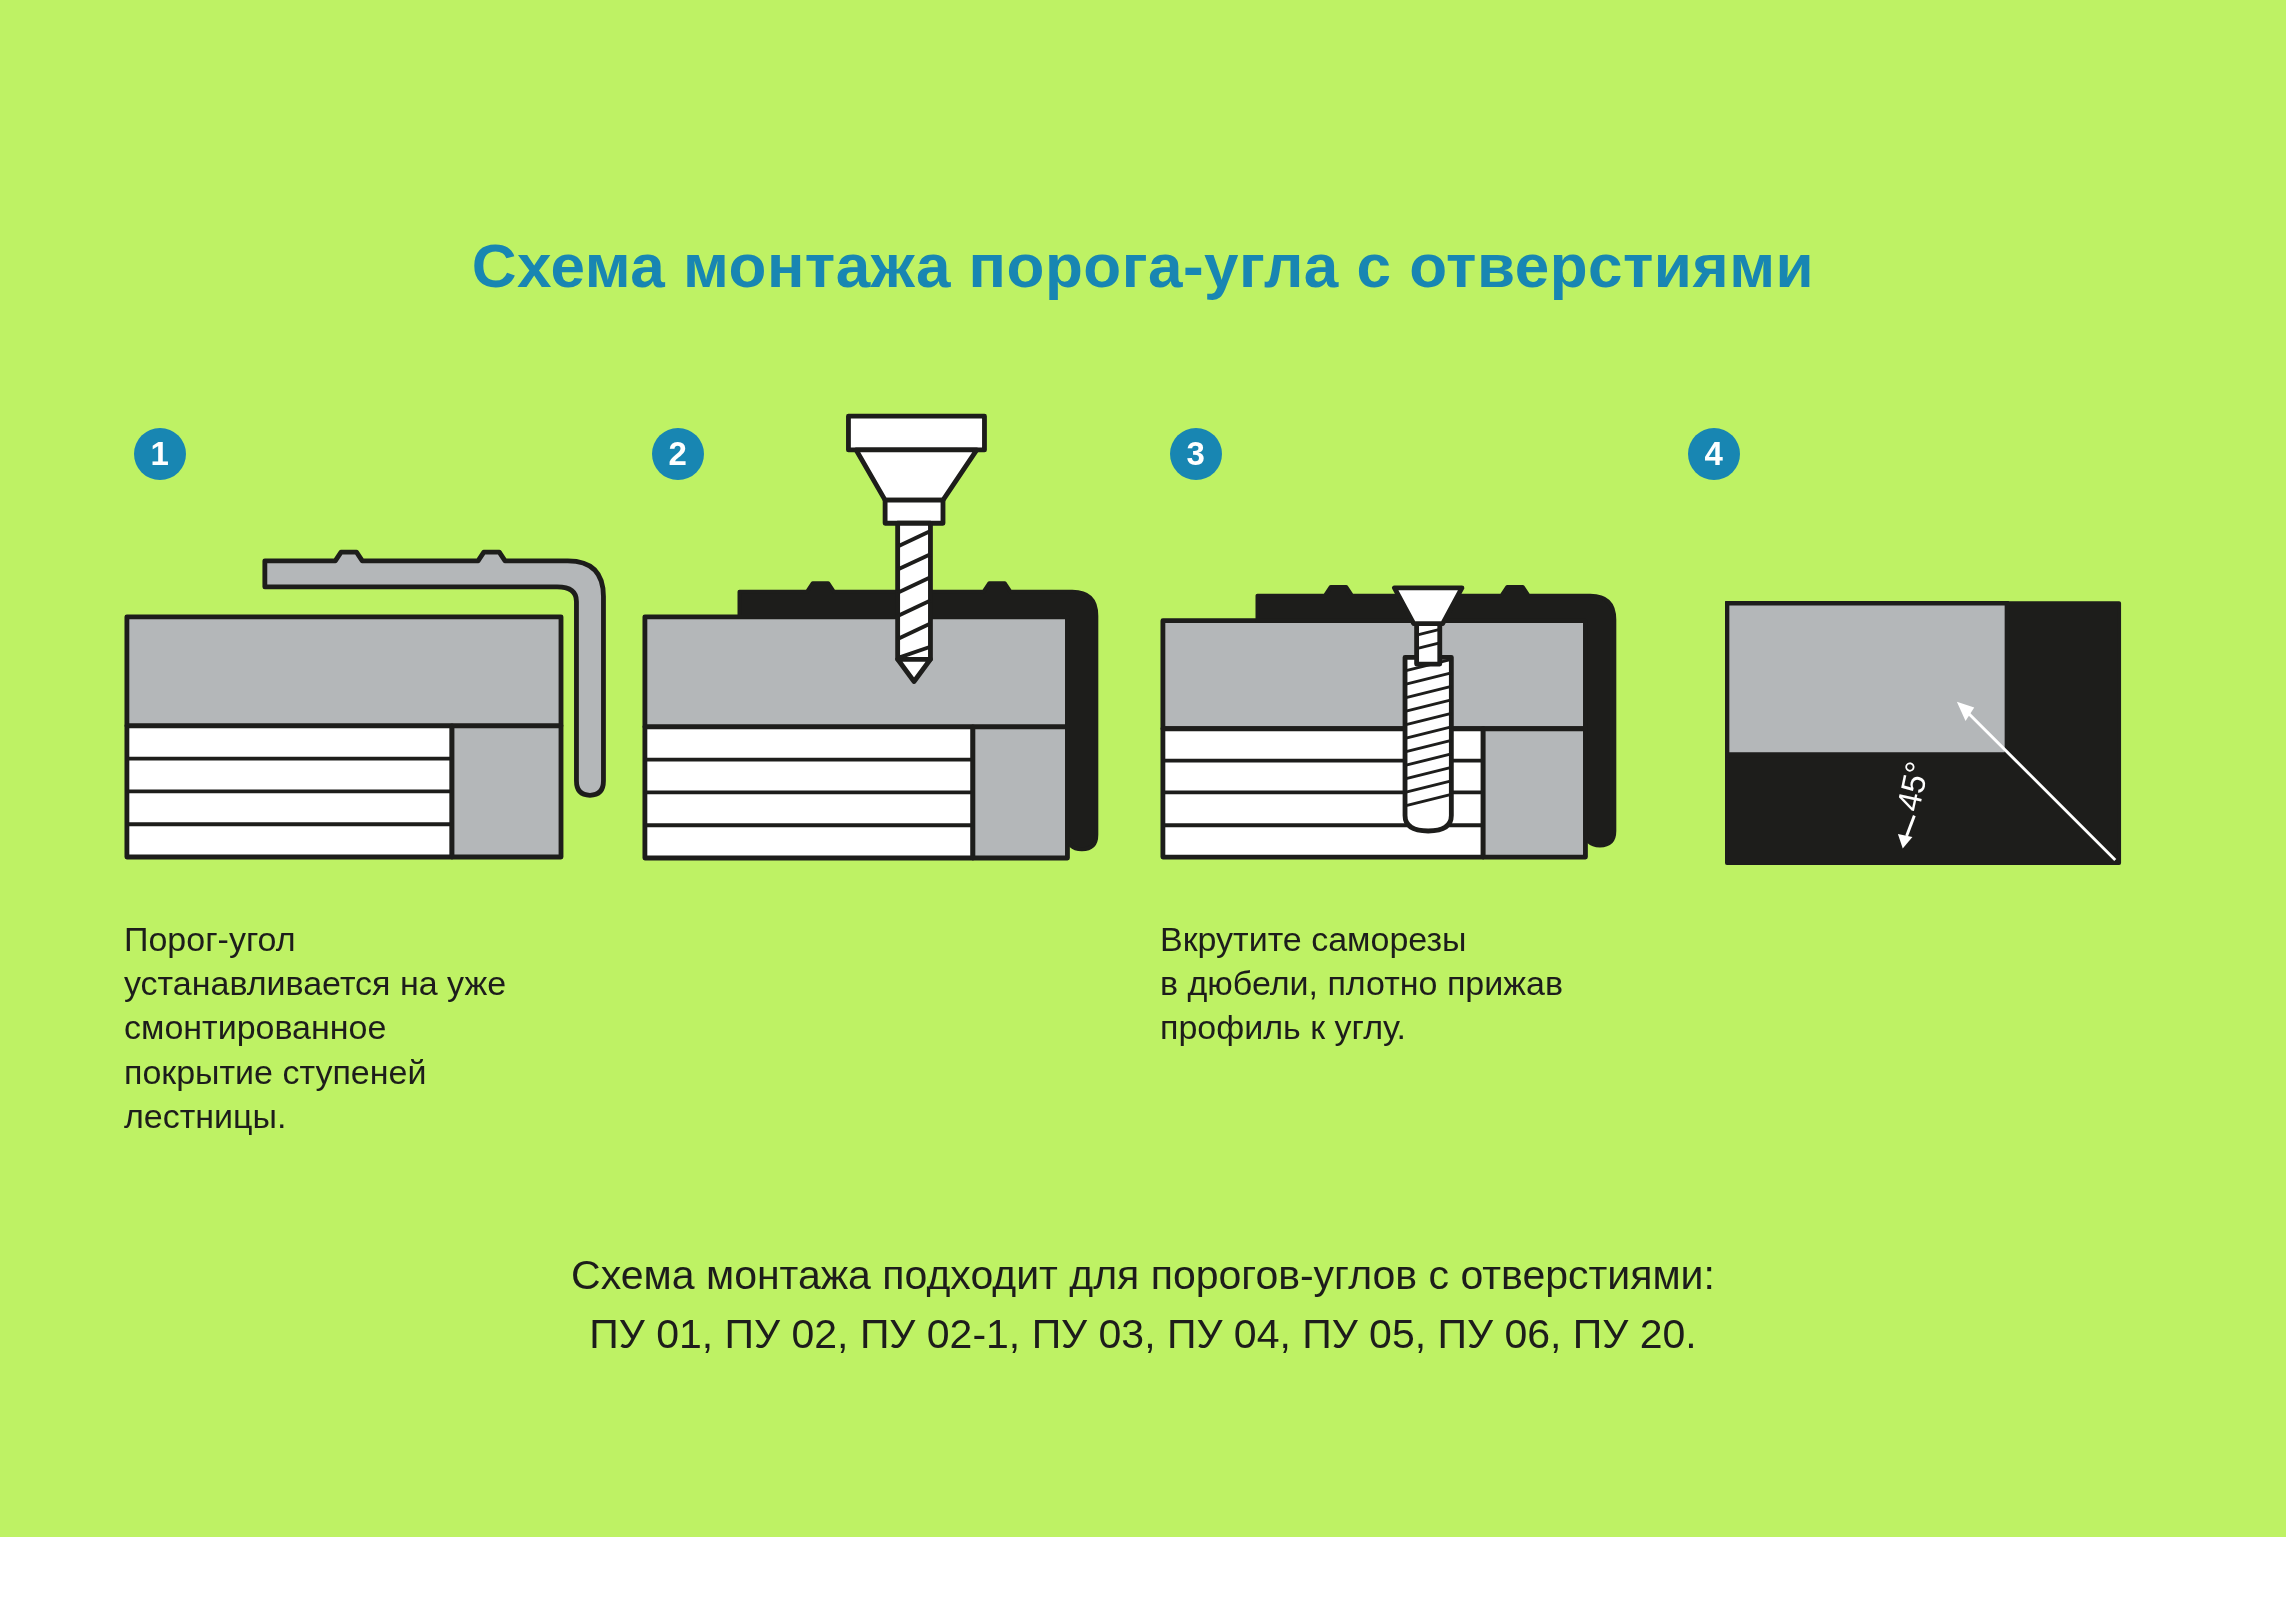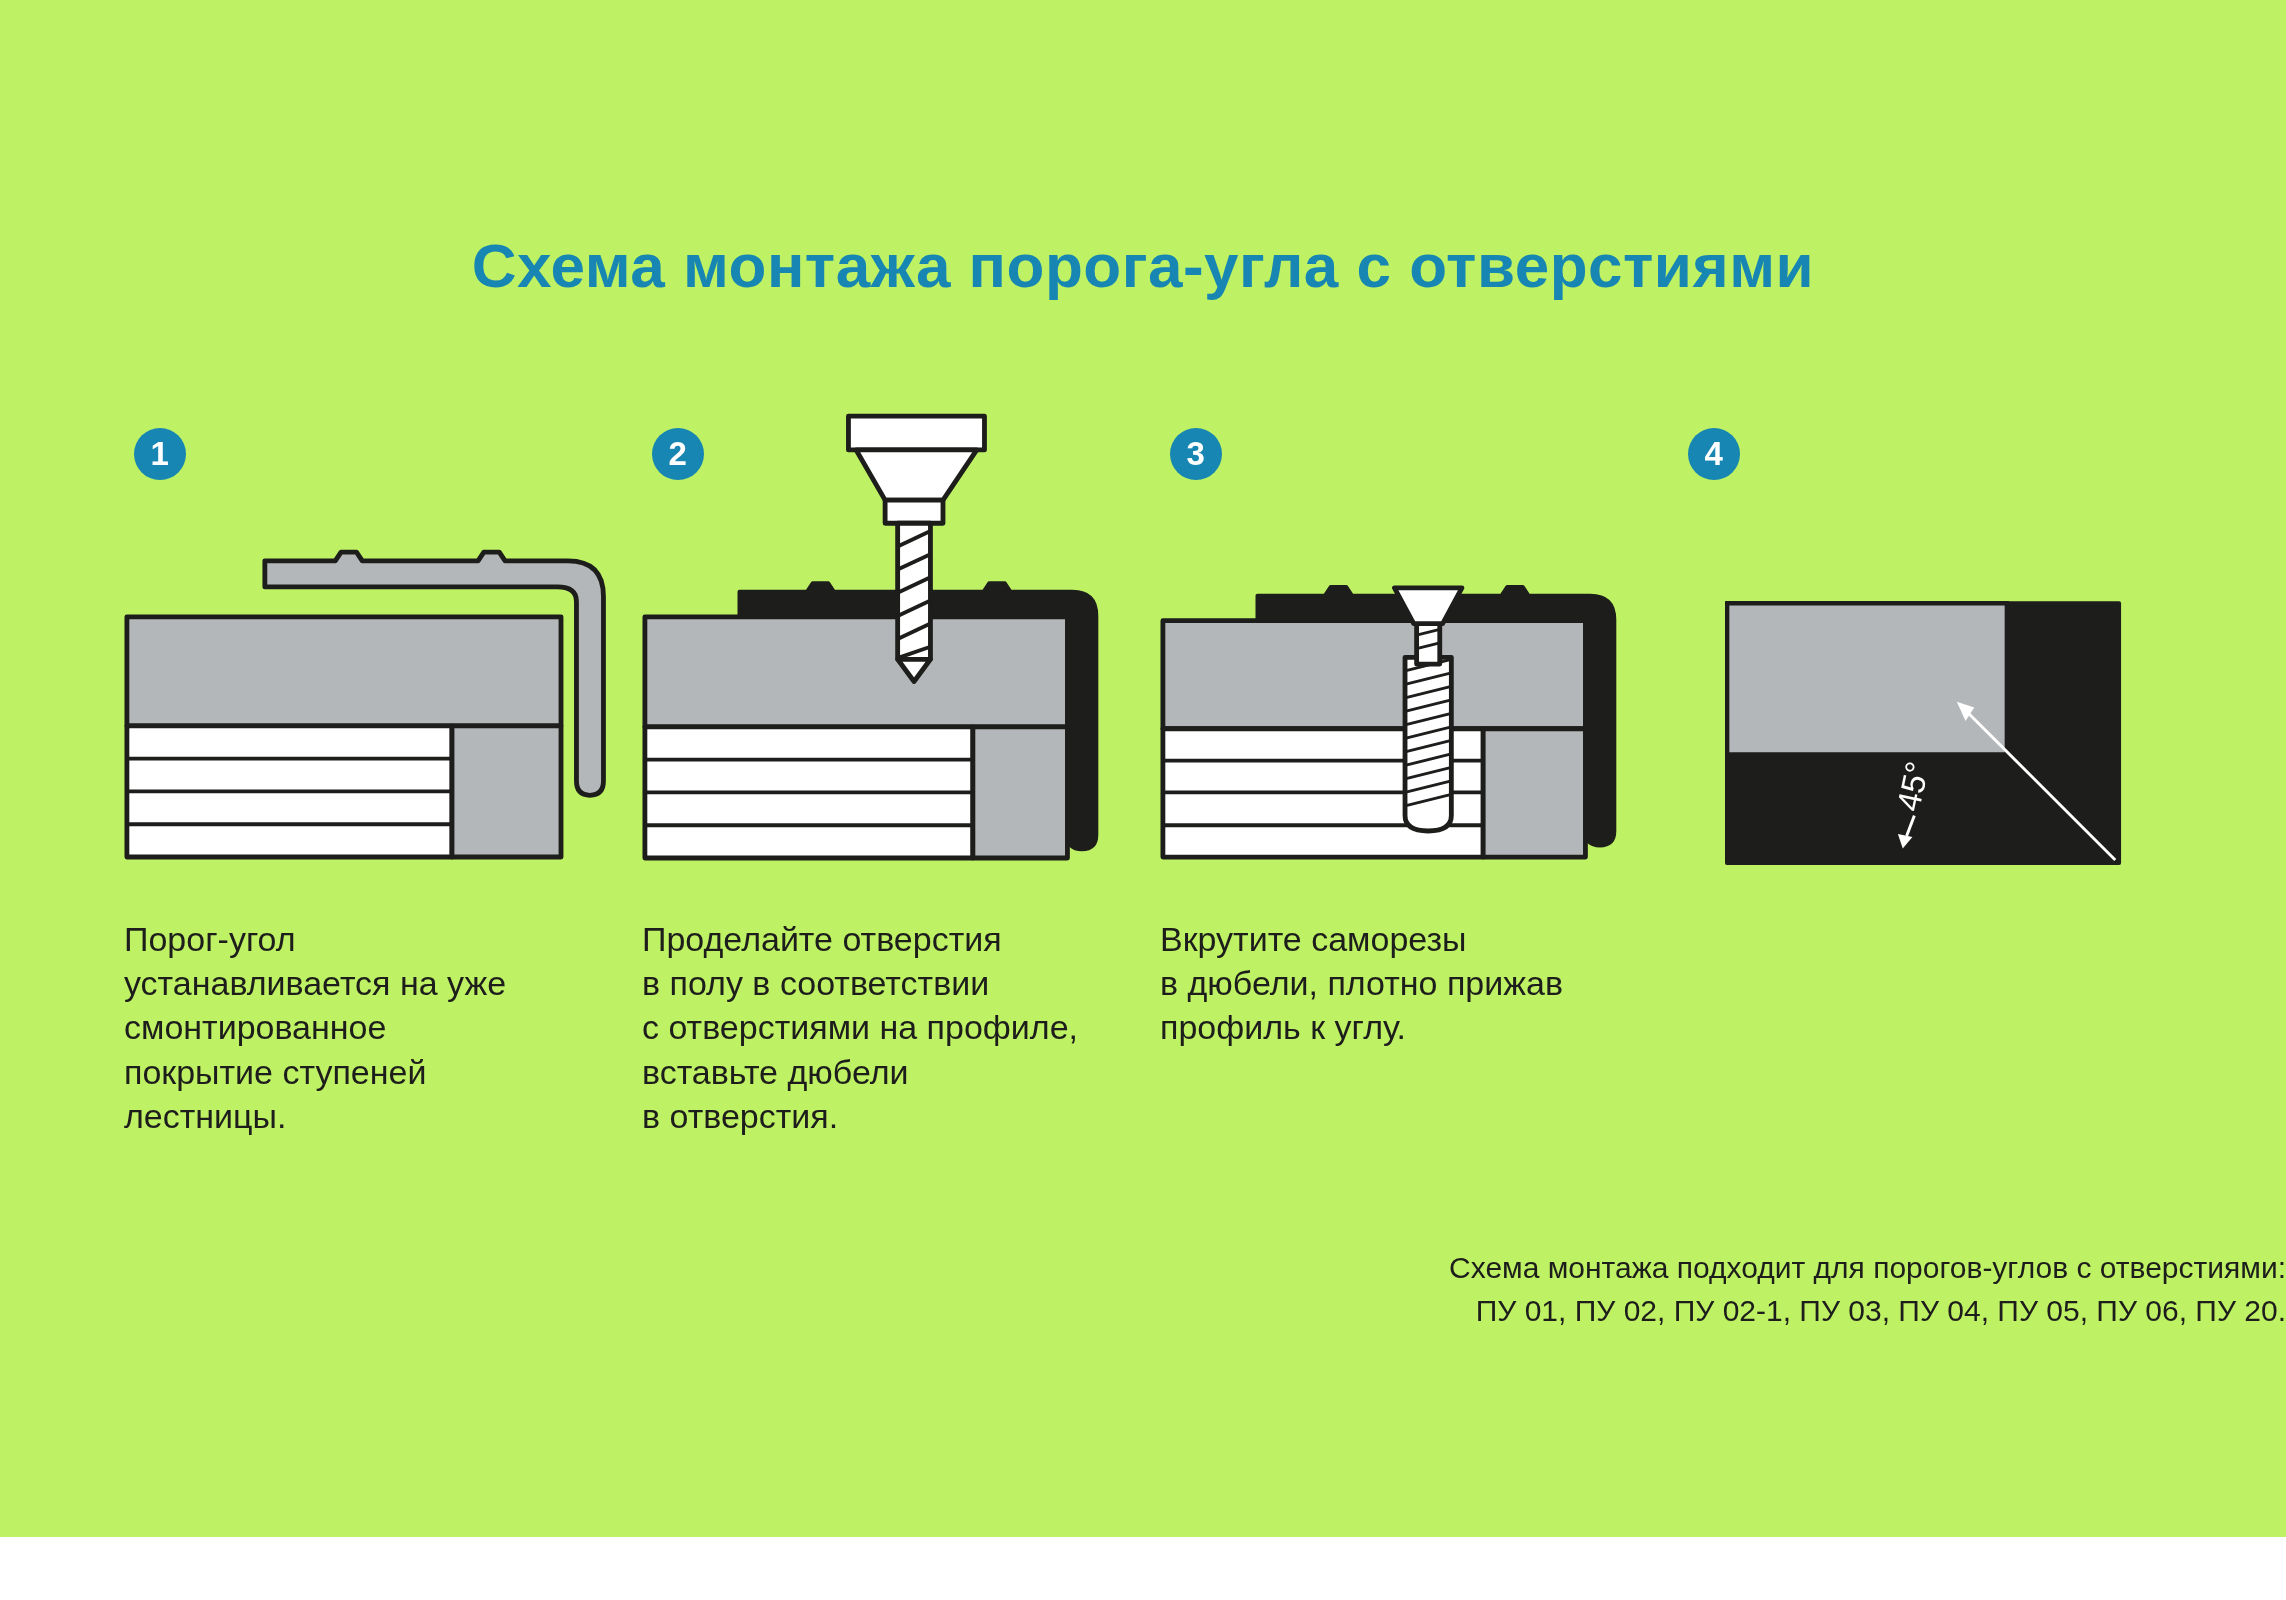--- a/index.html
+++ b/index.html
@@ -5,21 +5,21 @@
   html,body{margin:0;padding:0;background:#ffffff;}
   body{font-family:"Liberation Sans", sans-serif;color:#1d1d1b;}
   .page{position:relative;width:2286px;height:1537px;background:#bef264;overflow:hidden;}
   .title{margin:0;padding-top:230px;text-align:center;font-size:62px;font-weight:700;color:#1886b2;letter-spacing:0.5px;}
   .steps-row{display:flex;justify-content:space-between;padding:112px 116px 0 124px;}
   .step-col{position:relative;width:492px;}
   .step-badge{position:absolute;top:15.4px;left:9.7px;width:52px;height:52px;border-radius:50%;background:#1886b2;color:#ffffff;font-size:33px;font-weight:700;display:flex;align-items:center;justify-content:center;z-index:2;}
   .illo{height:454px;display:flex;align-items:flex-end;}
   .col4 .illo svg{margin:0 auto;}
   .caption{margin-top:50px;font-size:34px;line-height:1.3;white-space:pre-line;}
-  .footer{margin-top:108px;text-align:right;font-size:30px;line-height:1.45;}
+  .footer{margin-top:108px;text-align:center;font-size:41px;line-height:1.45;}
   
   svg{display:block;}
   svg text{font-family:"Liberation Sans", sans-serif;}
   .g{fill:#b4b7b9;stroke:#1d1d1b;stroke-width:5;stroke-linejoin:round;}
   .w{fill:#ffffff;stroke:#1d1d1b;stroke-width:5;stroke-linejoin:round;}
   .k{fill:#1d1d1b;stroke:#1d1d1b;stroke-width:4;stroke-linejoin:round;}
   .ln{stroke:#1d1d1b;stroke-width:4;fill:none;}
   .ln3{stroke:#1d1d1b;stroke-width:3;fill:none;}
   .wl{stroke:#ffffff;stroke-width:3;fill:none;}
 </style>
@@ -75,25 +75,20 @@
             <polygon class="w" points="265,255 299,255 282,278"></polygon>
             <line class="ln" x1="265" y1="138" x2="299" y2="122"></line>
             <line class="ln" x1="265" y1="162" x2="299" y2="146"></line>
             <line class="ln" x1="265" y1="186" x2="299" y2="170"></line>
             <line class="ln" x1="265" y1="210" x2="299" y2="194"></line>
             <line class="ln" x1="265" y1="234" x2="299" y2="218"></line>
             <line class="ln" x1="267" y1="253" x2="299" y2="242"></line>
           </g>
         </svg>
       </div>
-      <div class="caption">Проделайте отверстия
-в полу в соответствии
-с отверстиями на профиле,
-вставьте дюбели
-в отверстия.</div>
     </div>
 
     <div class="step-col col3">
       <div class="step-badge">
         <span>3</span>
       </div>
       <div class="illo">
         <svg width="492" height="290" viewBox="0 0 510 300">
           <rect class="g" x="3" y="45" width="438" height="112"></rect>
           <rect class="w" x="3" y="157" width="332" height="133"></rect>

